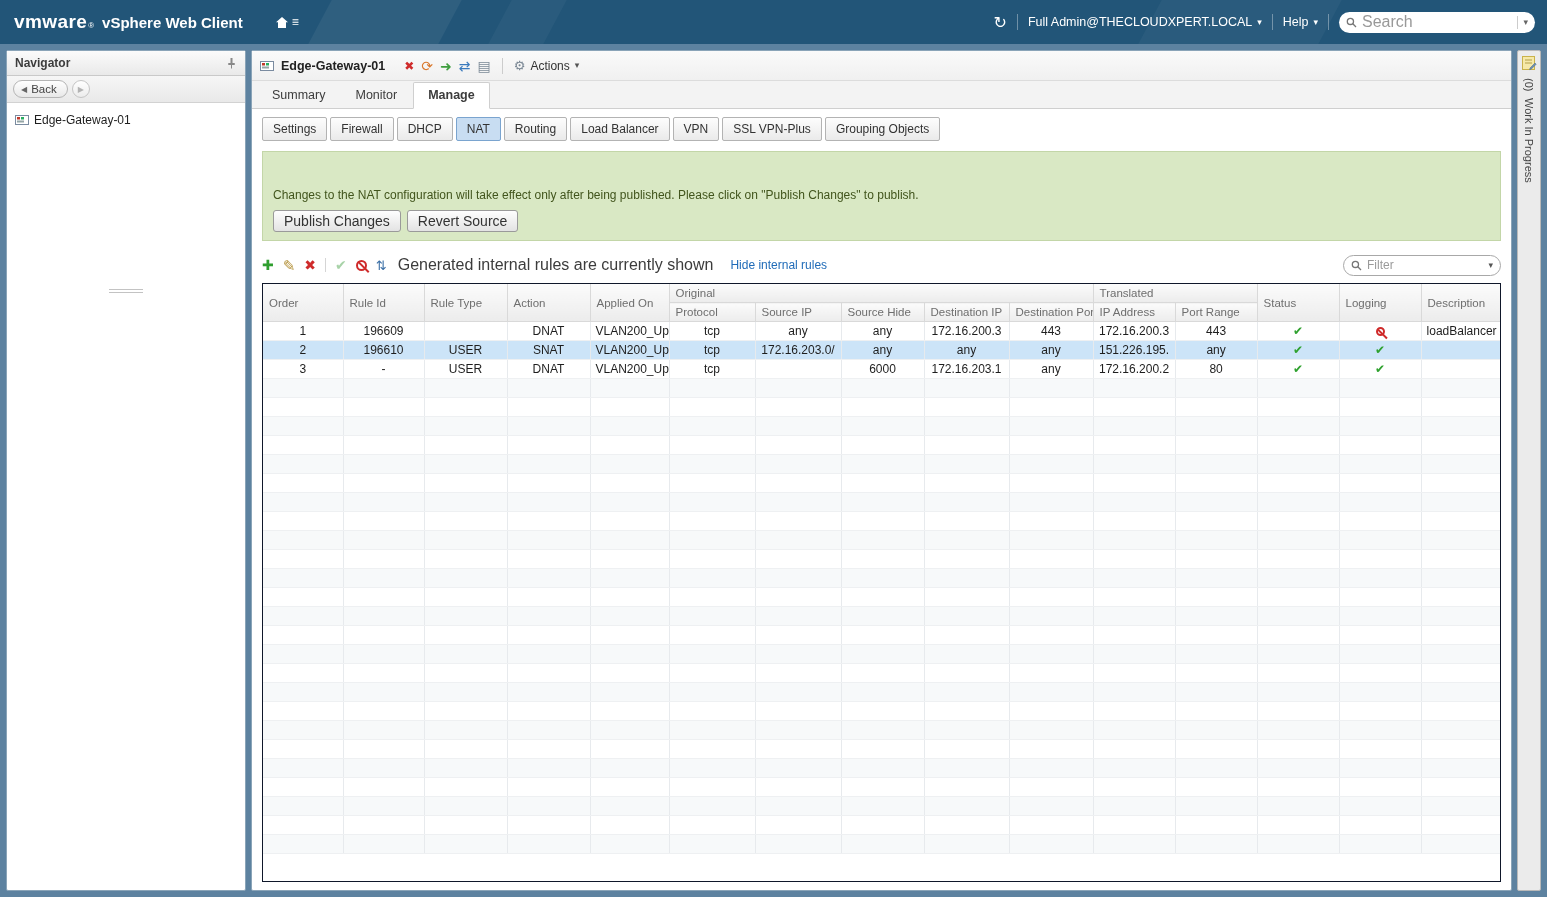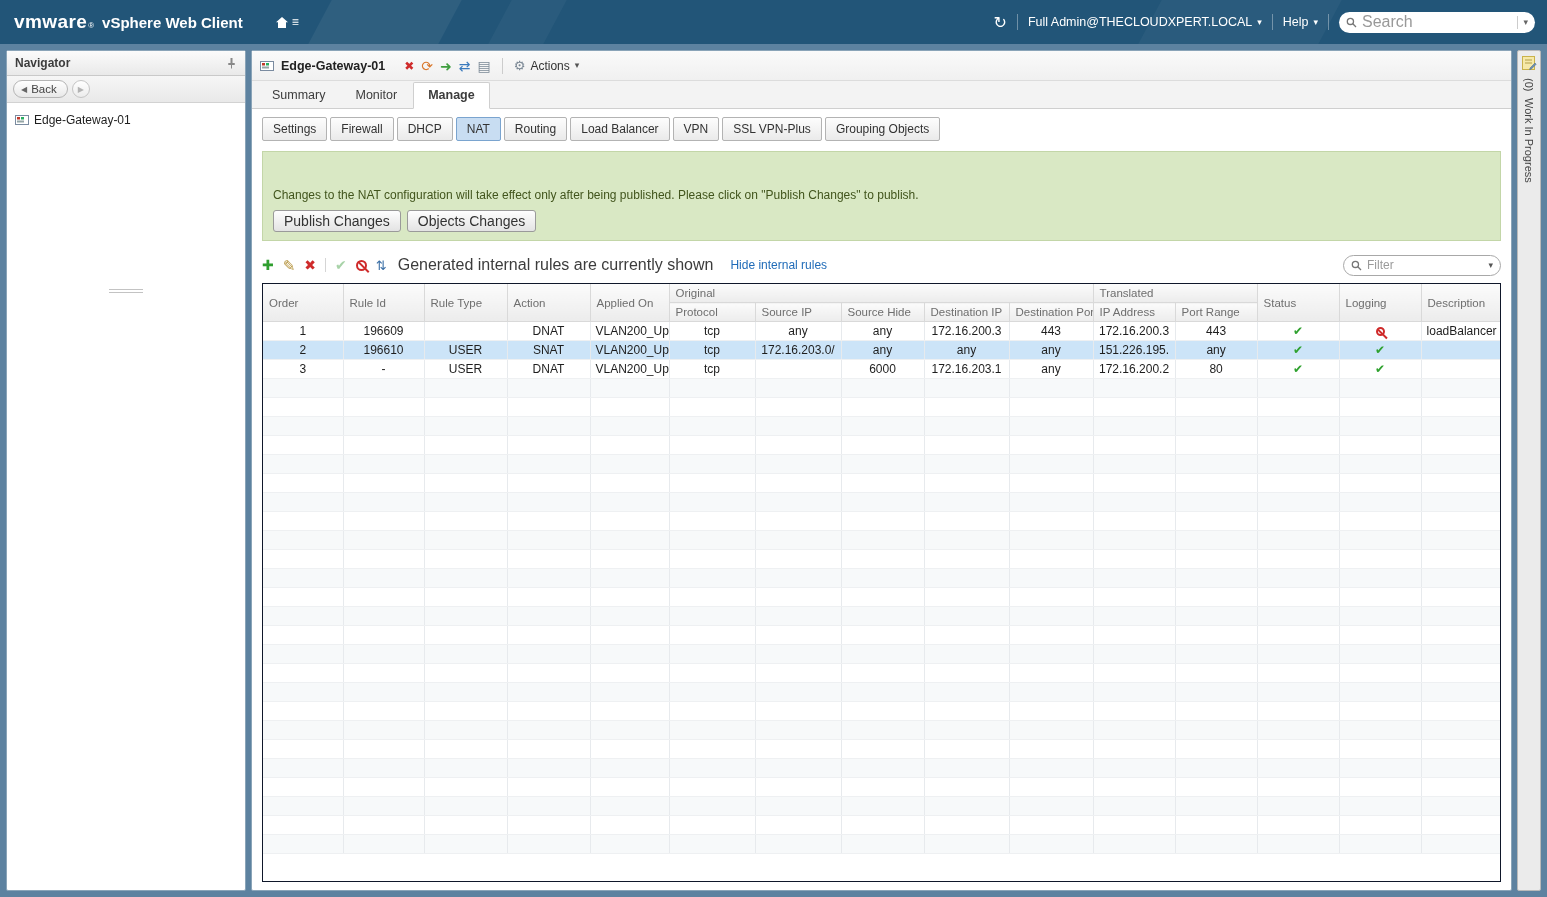--- a/index.html
+++ b/index.html
@@ -227,21 +227,21 @@
             <button class="subtab">Load Balancer</button>
             <button class="subtab">VPN</button>
             <button class="subtab">SSL VPN-Plus</button>
             <button class="subtab">Grouping Objects</button>
           </div>
 
         <div class="notice">
           <div class="notice-text">Changes to the NAT configuration will take effect only after being published. Please click on "Publish Changes" to publish.</div>
           <div class="notice-actions">
             <button class="btn">Publish Changes</button>
-            <button class="btn">Objects Changes</button>
+            <button class="btn">Revert Source</button>
           </div>
         </div>
 
         <div class="grid-toolbar">
           <span class="ticon green">✚</span>
           <span class="ticon pencil">✎</span>
           <span class="ticon red">✖</span>
           <span class="tsep"></span>
           <span class="ticon pale">✔</span>
           <span class="noentry"></span>

